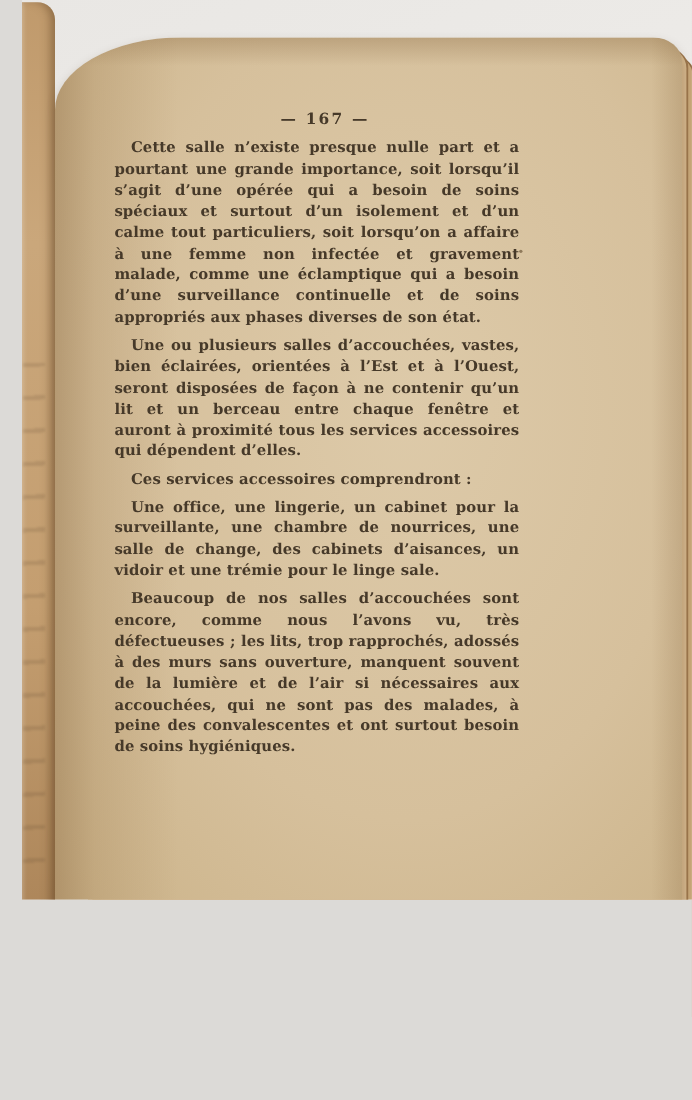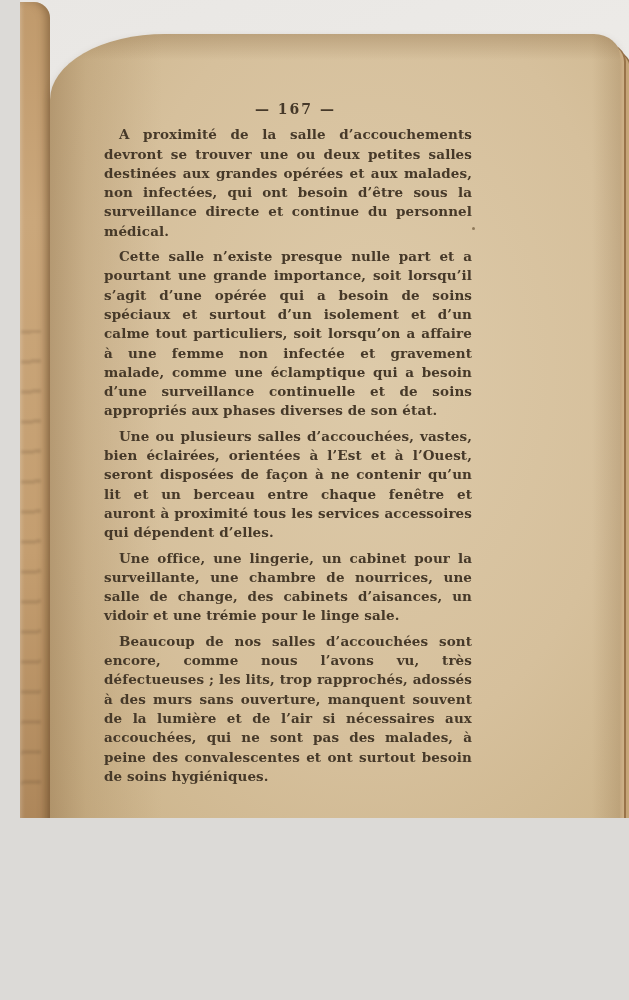--- a/index.html
+++ b/index.html
@@ -140,23 +140,23 @@
 
   <div class="page-stack-outer"></div>
   <div class="page-stack-inner"></div>
   <div class="corner-bump"></div>
 
   <div class="book-page"></div>
 
   <div class="text-block">
     <p class="page-number">— 167 —</p>
     <div>
-        <p><span>A proximité de la salle d’accouchements devront se trouver une ou deux petites salles destinées aux grandes opérées et aux malades, non infectées, qui ont besoin d’être sous la surveillance directe et continue du personnel médical.</span></p>
         <p><span>Cette salle n’existe presque nulle part et a pourtant une grande importance, soit lorsqu’il s’agit d’une opérée qui a besoin de soins spéciaux et surtout d’un isolement et d’un calme tout particuliers, soit lorsqu’on a affaire à une femme non infectée et gravement malade, comme une éclamptique qui a besoin d’une surveillance continuelle et de soins appropriés aux phases diverses de son état.</span></p>
         <p><span>Une ou plusieurs salles d’accouchées, vastes, bien éclairées, orientées à l’Est et à l’Ouest, seront disposées de façon à ne contenir qu’un lit et un berceau entre chaque fenêtre et auront à proximité tous les services accessoires qui dépendent d’elles.</span></p>
+        <p><span>Ces services accessoires comprendront :</span></p>
         <p><span>Une </span><span class="it">office</span><span>, une </span><span class="it">lingerie</span><span>, un </span><span class="it">cabinet</span><span> pour la </span><span class="it">surveillante</span><span>, une </span><span class="it">chambre de nourrices</span><span>, une </span><span class="it">salle de change</span><span>, des </span><span class="it">cabinets d’aisances</span><span>, un </span><span class="it">vidoir</span><span> et une </span><span class="it">trémie</span><span> pour le linge sale.</span></p>
         <p><span>Beaucoup de nos salles d’accouchées sont encore, comme nous l’avons vu, très défectueuses ; les lits, trop rapprochés, adossés à des murs sans ouverture, manquent souvent de la lumière et de l’air si nécessaires aux accouchées, qui ne sont pas des malades, à peine des convalescentes et ont surtout besoin de soins hygiéniques.</span></p>
       </div>
   </div>
 
   <div class="speck speck-a"></div>
   <div class="speck speck-b"></div>
 
 
 </div>

